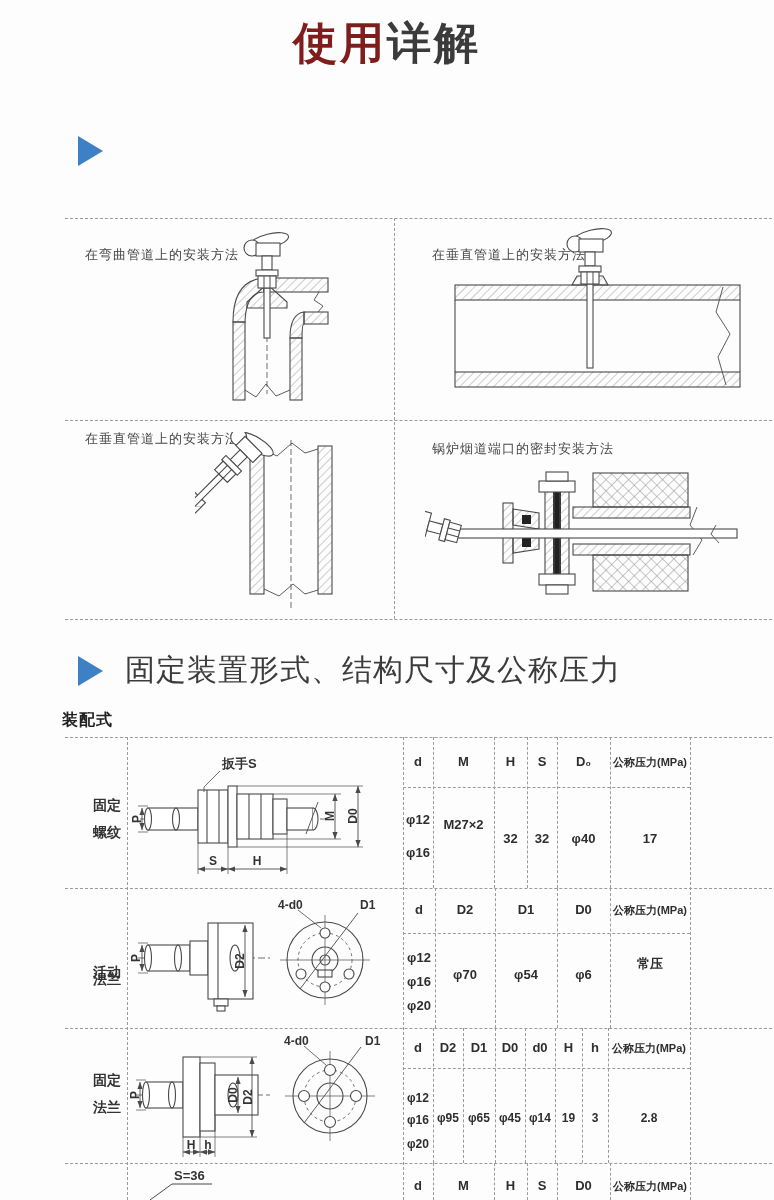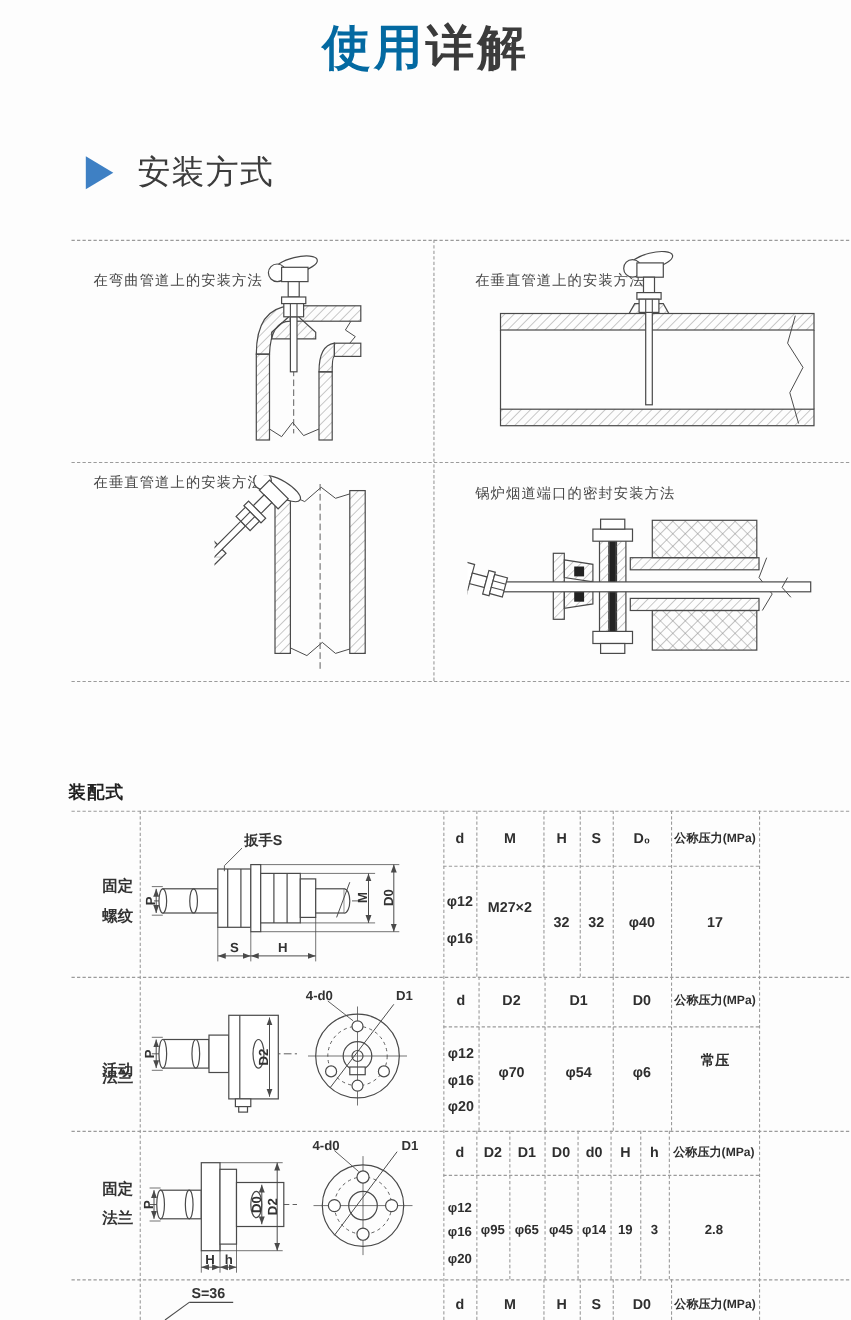--- a/index.html
+++ b/index.html
@@ -2,21 +2,21 @@
 <html><head>
 <meta charset="utf-8">
 <style>
   *{margin:0;padding:0;box-sizing:border-box}
   body{background:#e9e9e9;font-family:"Liberation Sans",sans-serif}
   .page{position:relative;width:774px;height:1200px;margin:0 auto;background:#fdfdfd;overflow:hidden;color:#3a3a3a}
   .abs{position:absolute}
   .hline{position:absolute;height:0;border-top:1px dashed #9b9b9b}
   .vline{position:absolute;width:0;border-left:1px dashed #9b9b9b}
   .title{position:absolute;top:14px;left:0;width:100%;text-align:center;font-size:44px;font-weight:bold;letter-spacing:3px;color:#3b3b3b}
-  .title .hl{color:#0369a1}
+  .title .hl{color:#7f1d1d}
   .subtitle{position:absolute;top:72px;left:0;width:100%;text-align:center;font-size:25px;letter-spacing:2px;color:#414141}
   .sec{position:absolute;display:flex;align-items:center}
   .tri{width:0;height:0;border-top:15px solid transparent;border-bottom:15px solid transparent;border-left:25px solid #3E80C4;margin-right:22px}
   .sec .t{font-size:30px;color:#3c3c3c;letter-spacing:1px;font-weight:500}
   .cap{position:absolute;font-size:13px;font-weight:normal;color:#474747;letter-spacing:1px}
   .asm{position:absolute;left:62px;top:710px;font-size:16px;font-weight:bold;color:#222;letter-spacing:1px}
   .rowname{position:absolute;left:84px;width:46px;text-align:center;font-size:14px;font-weight:bold;color:#333}
   .cell{position:absolute;text-align:center;font-size:13px;font-weight:bold;color:#2e2e2e;white-space:nowrap;height:20px;line-height:20px}
   .cell.sm{font-size:11px}
   .cell.md{font-size:12px}
@@ -48,21 +48,20 @@
         <line x1="-3" y1="-12" x2="-3" y2="0" stroke="#4a4a4a" stroke-width="1"></line>
         <line x1="3" y1="-12" x2="3" y2="0" stroke="#4a4a4a" stroke-width="1"></line>
       </g>
     </defs>
   </svg>
 
   <div class="title"><span class="hl">使用</span><span>详解</span></div>
 
   <div class="sec" style="left:78px;top:136px">
     <div class="tri"></div>
-    <div class="t">安装方式</div>
   </div>
 
   <div class="hline" style="left:65px;top:218px;width:707px"></div>
   <div class="hline" style="left:65px;top:420px;width:707px"></div>
   <div class="hline" style="left:65px;top:619px;width:707px"></div>
   <div class="vline" style="left:394px;top:218px;height:401px"></div>
 
   <div class="cap" style="left:85px;top:246px">在弯曲管道上的安装方法</div>
   <div class="cap" style="left:432px;top:246px">在垂直管道上的安装方法</div>
   <div class="cap" style="left:85px;top:430px">在垂直管道上的安装方法</div>
@@ -131,20 +130,24 @@
       <rect x="114" y="36" width="36" height="11" fill="#fff"></rect>
       <rect x="121" y="27" width="22" height="9" fill="#fff"></rect>
       <rect x="114" y="129" width="36" height="11" fill="#fff"></rect>
       <rect x="121" y="140" width="22" height="9" fill="#fff"></rect>
       <rect x="32" y="84" width="280" height="9" fill="#fff"></rect>
       <polyline points="291,80 286,89 294,98" stroke-width="0.9"></polyline>
       <use href="#tc-head" transform="translate(34,89) rotate(-75)"></use>
     </g>
   </svg>
 
+  <div class="sec" style="left:78px;top:650px">
+    <div class="tri"></div>
+    <div class="t">固定装置形式、结构尺寸及公称压力</div>
+  </div>
 
   <div class="asm">装配式</div>
 
   <div class="hline" style="left:65px;top:737px;width:707px"></div>
   <div class="hline" style="left:65px;top:888px;width:707px"></div>
   <div class="hline" style="left:65px;top:1028px;width:707px"></div>
   <div class="hline" style="left:65px;top:1163px;width:707px"></div>
   <div class="hline" style="left:403px;top:787px;width:287px"></div>
   <div class="hline" style="left:403px;top:933px;width:287px"></div>
   <div class="hline" style="left:403px;top:1068px;width:287px"></div>

